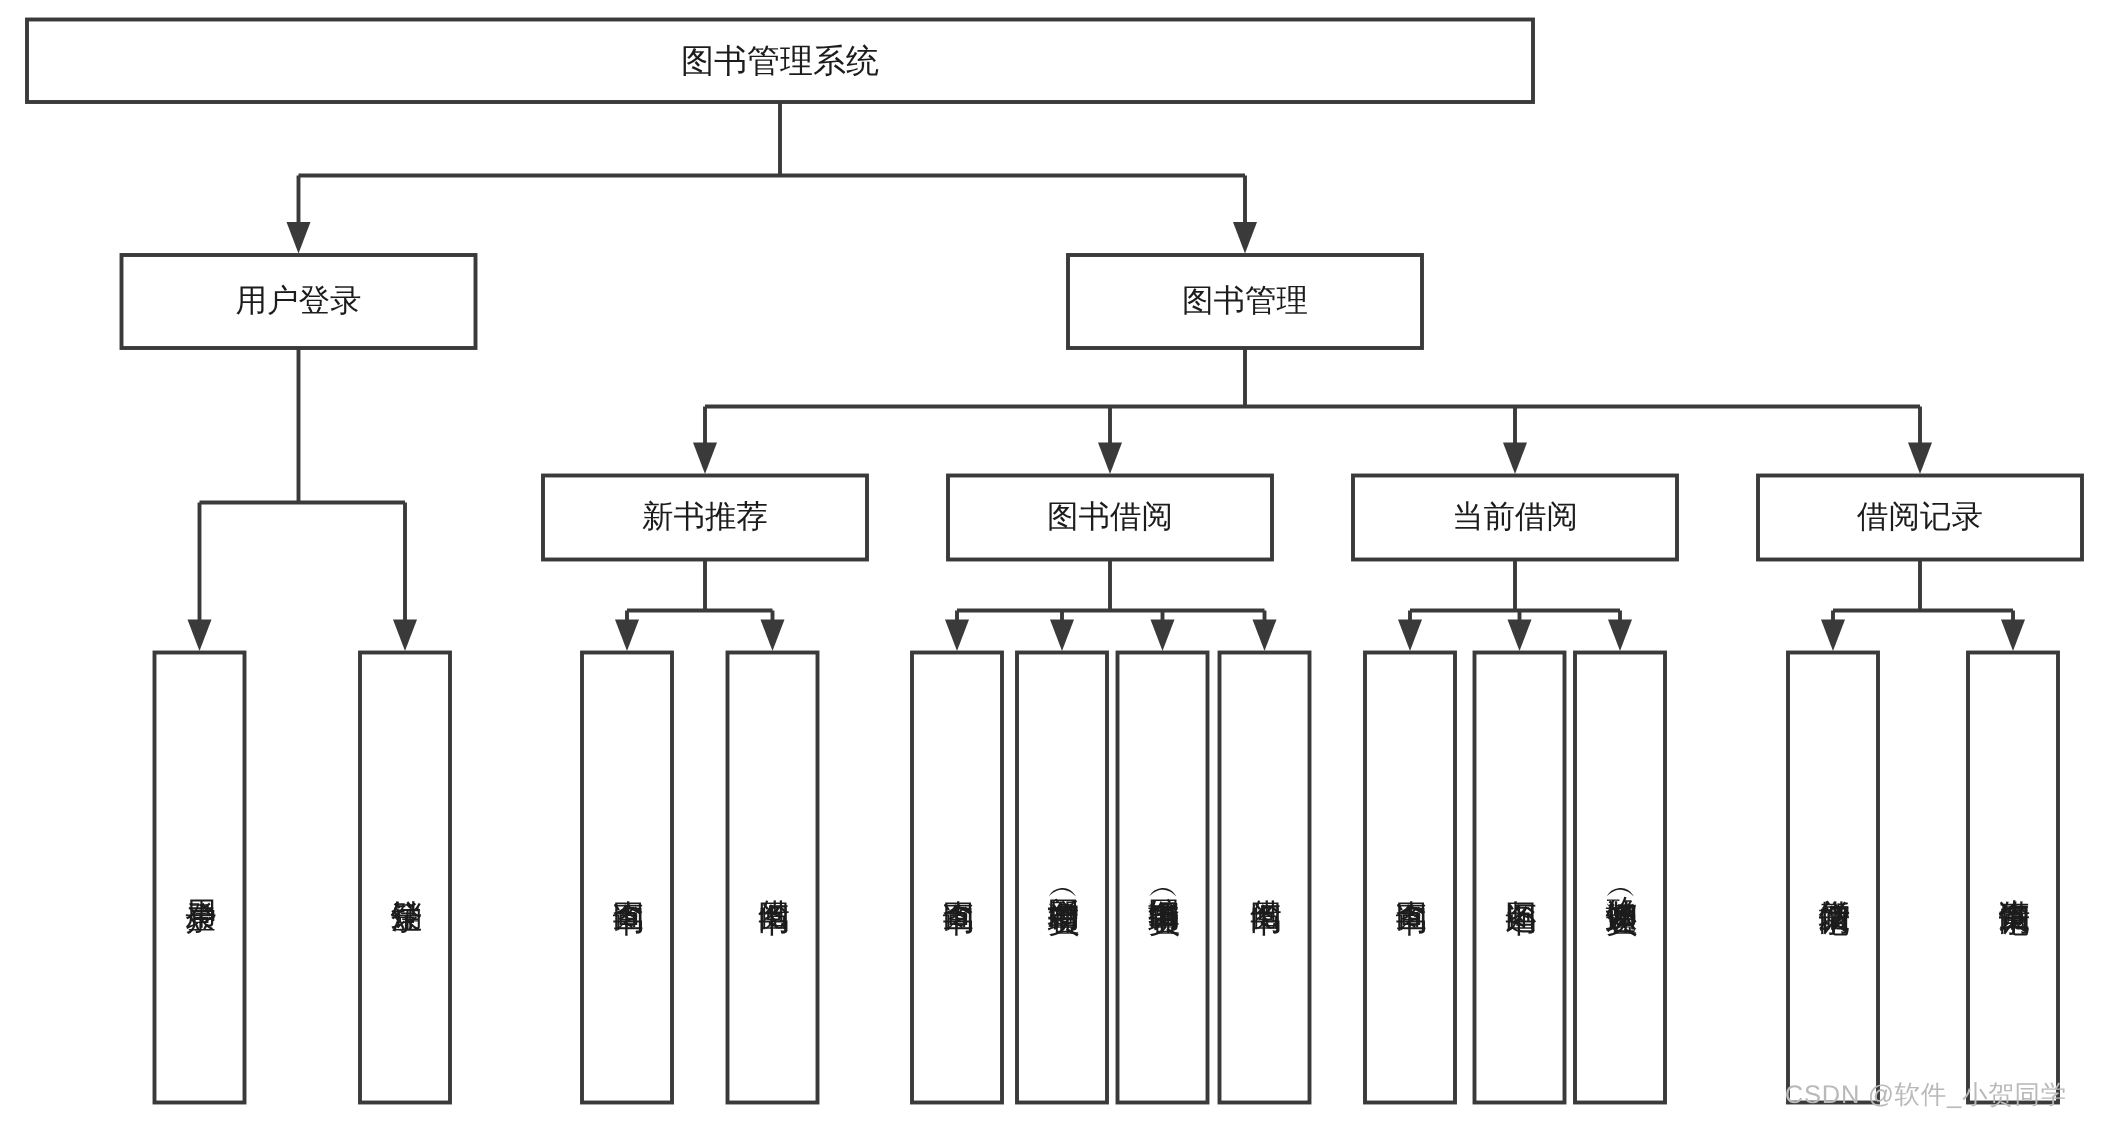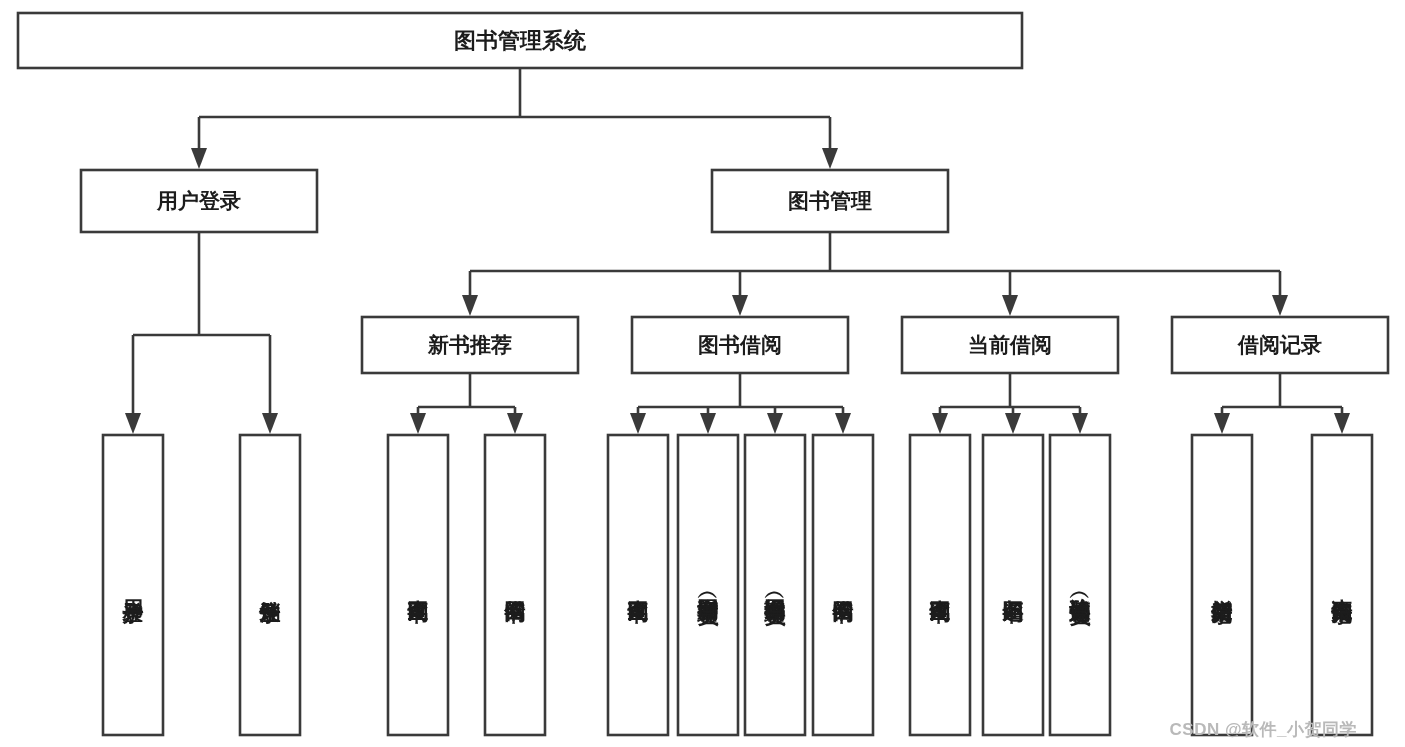--- a/index.html
+++ b/index.html
@@ -11,21 +11,20 @@
     width: 1405px;
     height: 747px;
     font-family: "Liberation Sans", sans-serif;
     overflow: hidden;
   }
   #diagram-root {
     position: relative;
     width: 1385px;
     height: 747px;
     background: #ffffff;
-    font-weight: bold;
   }
   svg.canvas {
     position: absolute;
     left: 0;
     top: 0;
     width: 1405px;
     height: 747px;
   }
   .node-box {
     fill: #ffffff;
@@ -67,21 +66,21 @@
     letter-spacing: 1px;
     display: flex;
     align-items: center;
     justify-content: center;
     text-align: center;
     white-space: nowrap;
     pointer-events: none;
   }
   .watermark {
     position: absolute;
-    right: 28px;
+    right: 7px;
     bottom: 6px;
     font-family: "Liberation Sans", sans-serif;
     font-size: 17px;
     color: #b9b9b9;
     letter-spacing: 0.5px;
     white-space: nowrap;
     text-align: right;
   }
 </style>
 </head>

